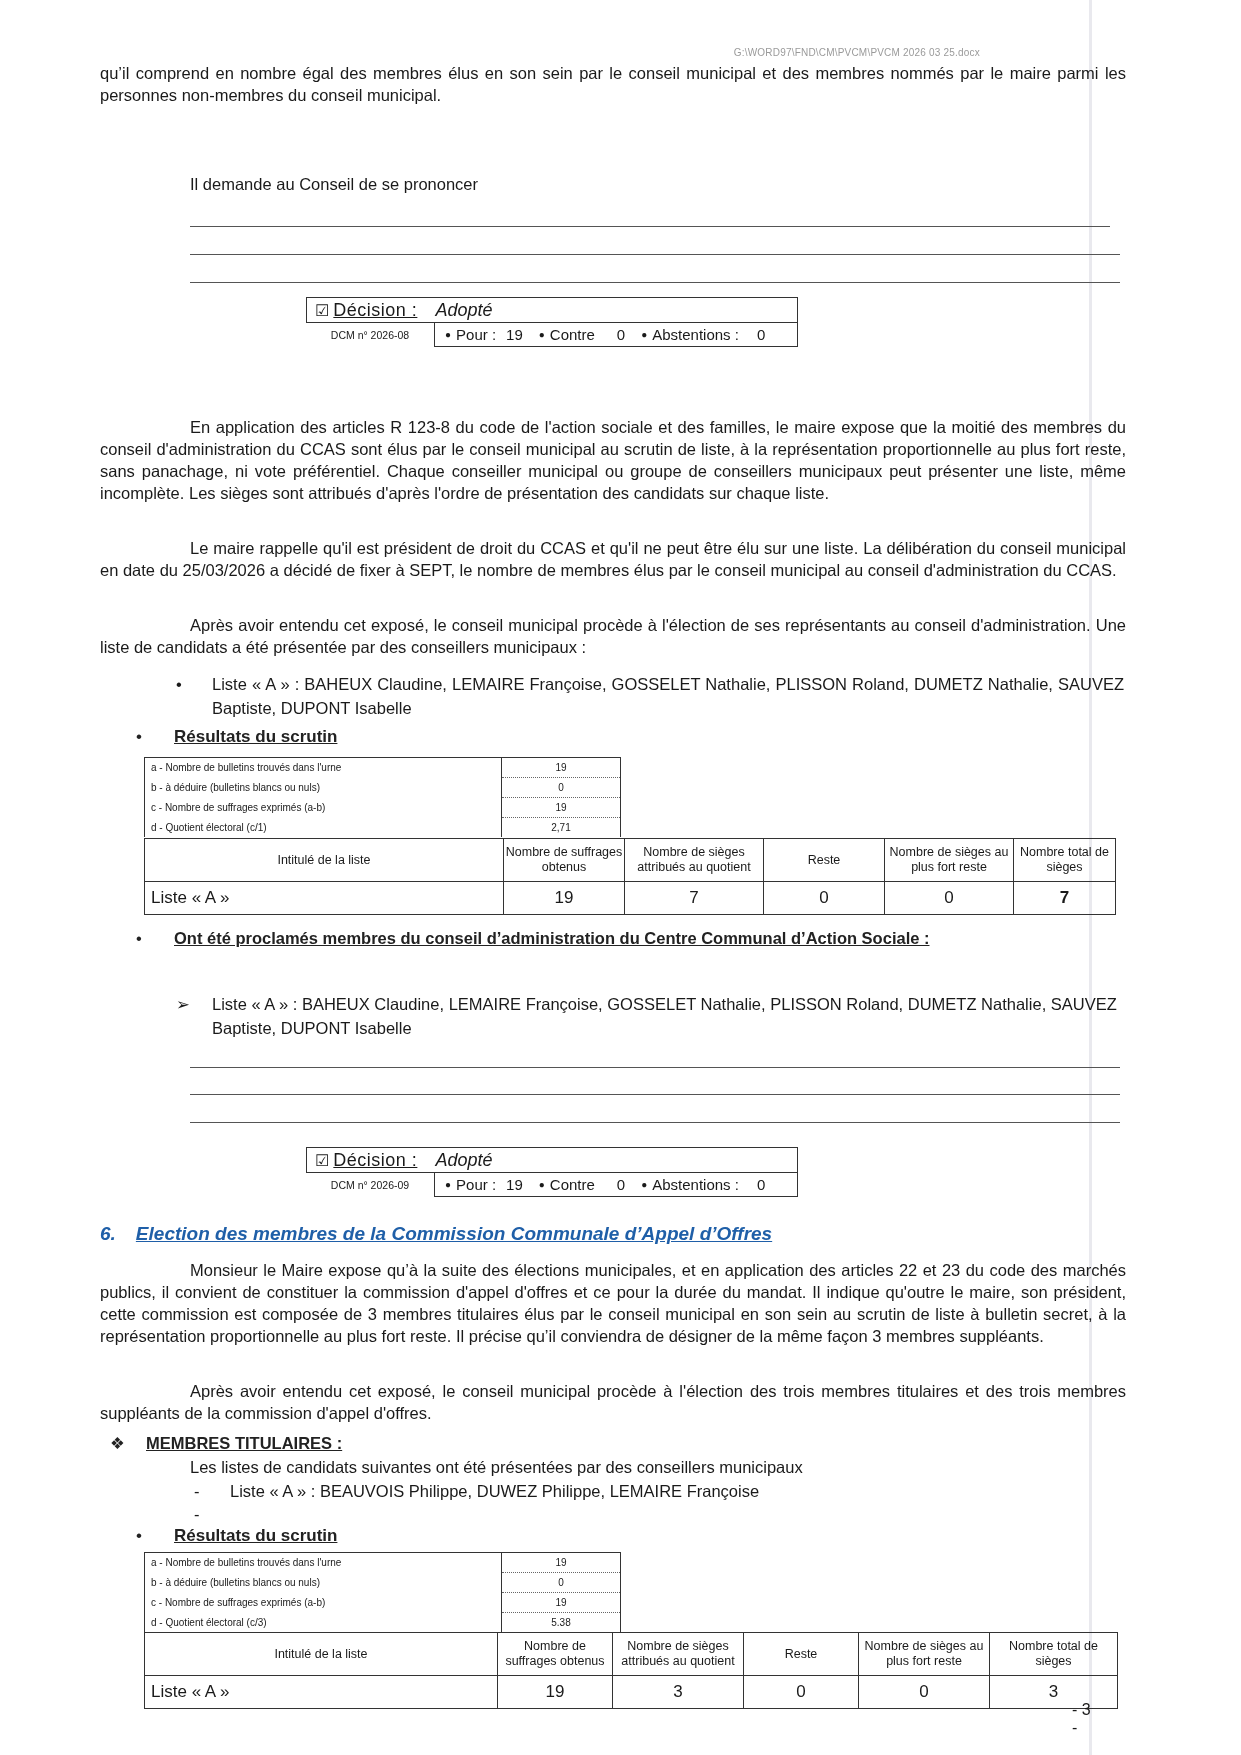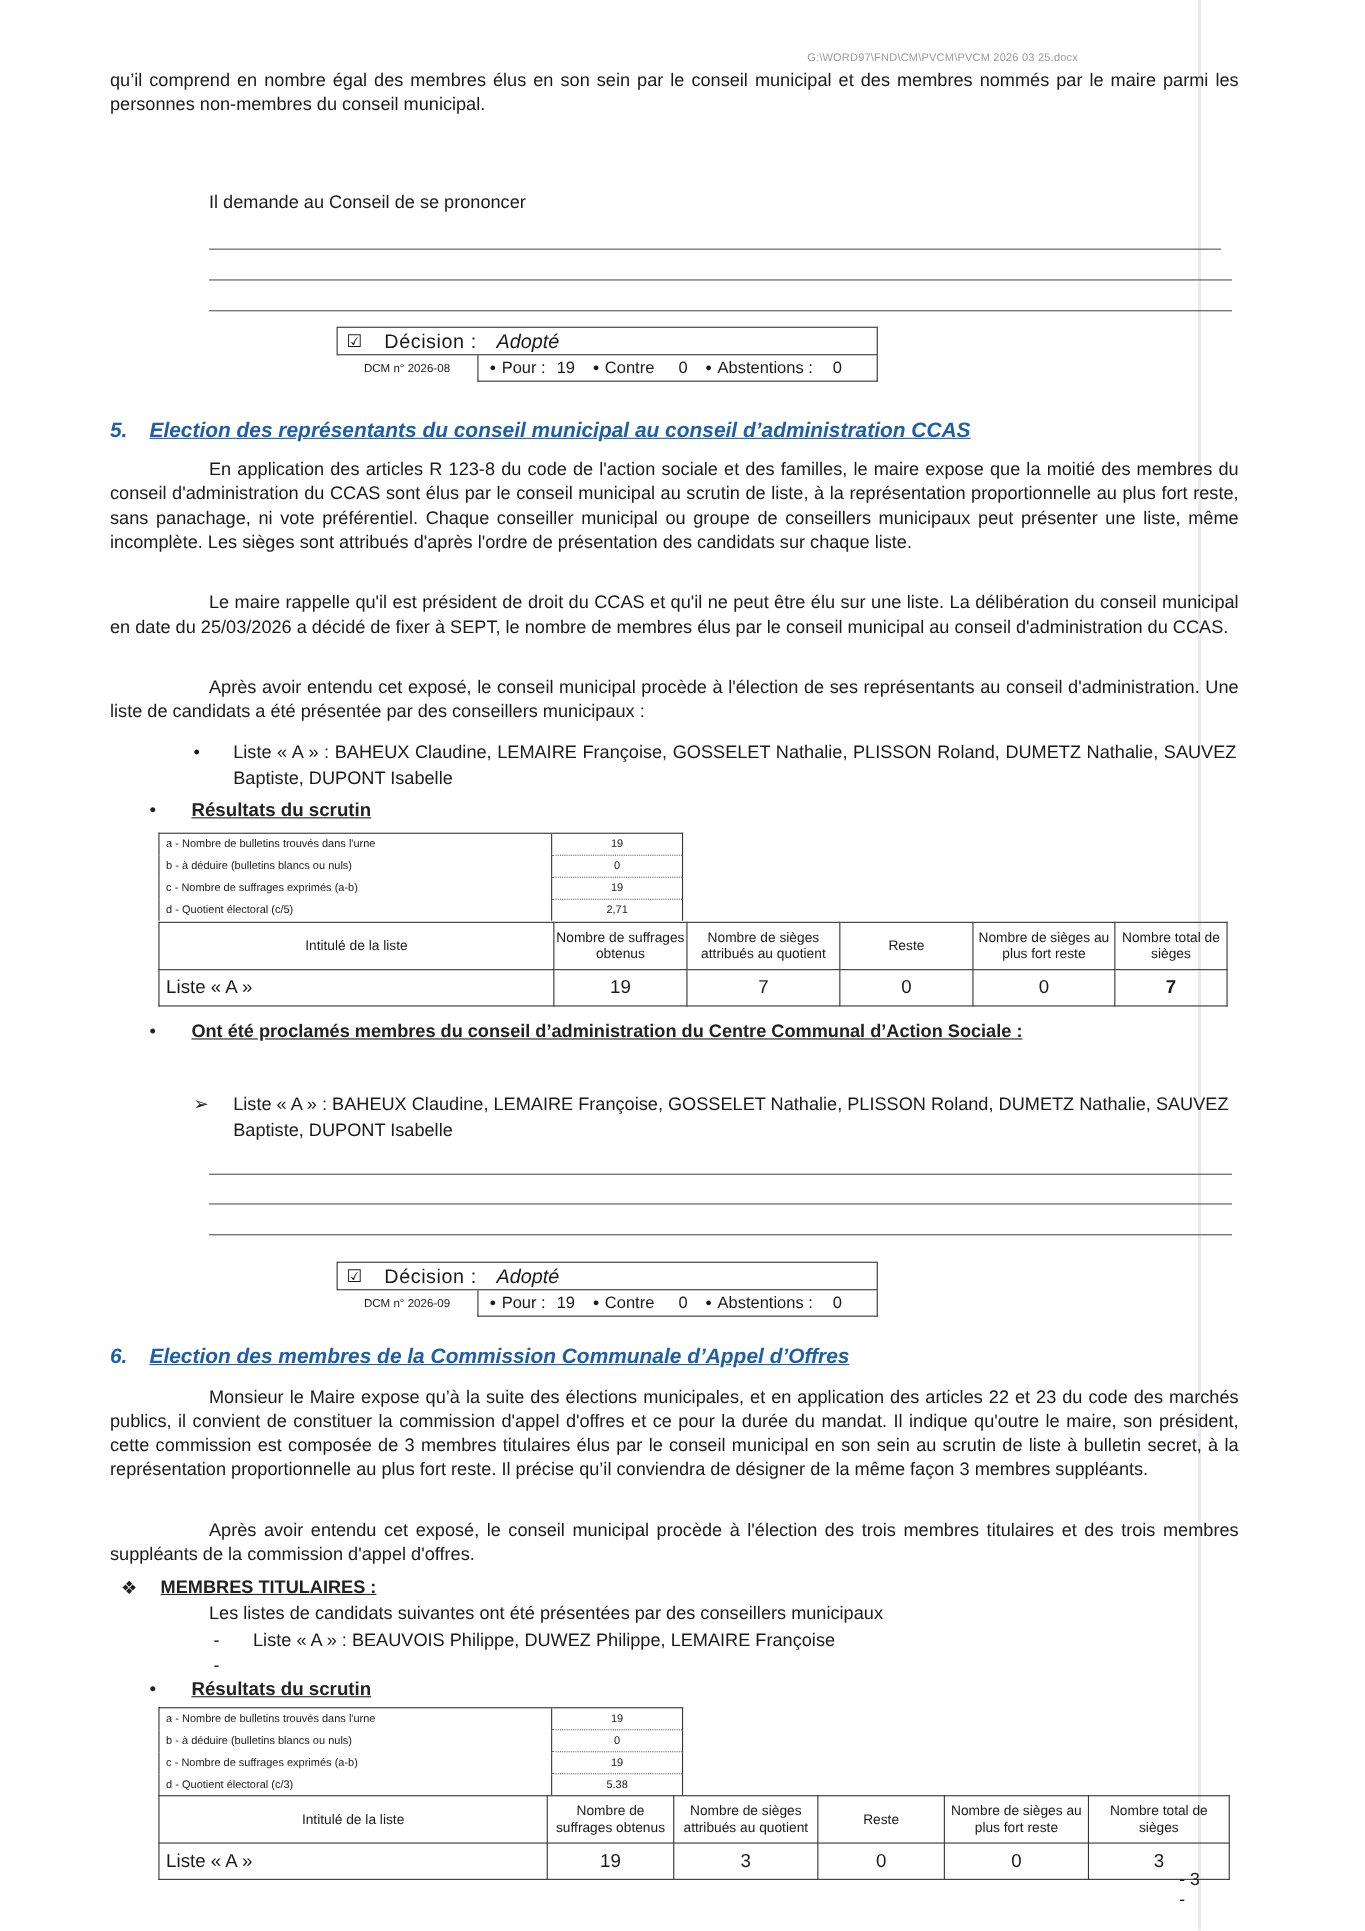--- a/index.html
+++ b/index.html
@@ -8,21 +8,21 @@
   .page { position: absolute; left: 0; top: 0; width: 1092px; height: 1755px; }
   .right-edge { position: absolute; right: 0; top: 0; width: 3px; height: 1755px; background: #e9e9ee; }
   .filepath { position: absolute; top: 47px; right: 112px; font-size: 10px; color: #9a9a9a; letter-spacing: 0.2px; }
   .p { position: absolute; left: 100px; width: 1026px; font-size: 16.5px; line-height: 22px; text-align: justify; }
   .indent { text-indent: 90px; }
   .p.plain { left: 190px; width: auto; }
   .line { position: absolute; left: 190px; height: 0; border-top: 1.5px solid #555; }
   .decision { position: absolute; left: 306px; width: 492px; }
   .dec-top { border: 1.2px solid #333; height: 24px; display: flex; align-items: center; font-size: 18px; }
   .dec-top .check { margin-left: 8px; font-size: 16px; }
-  .dec-top .lbl { margin-left: 20px; letter-spacing: 0.5px; }
+  .dec-top .lbl { margin-left: 4px; text-decoration: underline; letter-spacing: 0.5px; }
   .dec-top .val { margin-left: 18px; font-style: italic; }
   .dec-bottom { display: flex; height: 24px; }
   .dec-bottom .dcm { width: 128px; font-size: 10.5px; display: flex; align-items: center; justify-content: center; }
   .dec-bottom .votes { flex: 1; border-left: 1.2px solid #333; border-right: 1.2px solid #333; border-bottom: 1.2px solid #333;
                        display: flex; align-items: center; font-size: 15px; padding-left: 10px; }
   .votes .b { font-size: 10px; margin-right: 5px; }
   .votes .n { margin-left: 10px; margin-right: 16px; }
   .votes .n.last { margin-right: 0; margin-left: 18px; }
   .heading { position: absolute; left: 100px; font-size: 19px; font-weight: bold; font-style: italic; color: #1f5fa8; }
   .heading .num { margin-right: 20px; }
@@ -72,23 +72,20 @@
         <span class="b">●</span>
         <span>Contre</span>
         <span class="n" style="margin-left:22px;">0</span>
         <span class="b">●</span>
         <span>Abstentions :</span>
         <span class="n last">0</span>
       </div>
     </div>
   </div>
 
-  <div class="heading" style="top:381px;">
-    <span class="num">5.</span><span class="txt">Election des représentants du conseil municipal au conseil d’administration CCAS</span>
-  </div>
   <div class="p indent" style="top:416px;">En application des articles R 123-8 du code de l'action sociale et des familles, le maire expose que la moitié des membres du conseil d'administration du CCAS sont élus par le conseil municipal au scrutin de liste, à la représentation proportionnelle au plus fort reste, sans panachage, ni vote préférentiel. Chaque conseiller municipal ou groupe de conseillers municipaux peut présenter une liste, même incomplète. Les sièges sont attribués d'après l'ordre de présentation des candidats sur chaque liste.</div>
   <div class="p indent" style="top:537px;">Le maire rappelle qu'il est président de droit du CCAS et qu'il ne peut être élu sur une liste. La délibération du conseil municipal en date du 25/03/2026 a décidé de fixer à SEPT, le nombre de membres élus par le conseil municipal au conseil d'administration du CCAS.</div>
   <div class="p indent" style="top:614px;">Après avoir entendu cet exposé, le conseil municipal procède à l'élection de ses représentants au conseil d'administration. Une liste de candidats a été présentée par des conseillers municipaux :</div>
 
   <div class="bullet-row" style="top:672px; left:176px; width:948px;">
     <span class="mk">•</span>
     <div style="margin-left:36px; text-align:justify;">Liste « A » : BAHEUX Claudine, LEMAIRE Françoise, GOSSELET Nathalie, PLISSON Roland, DUMETZ Nathalie, SAUVEZ Baptiste, DUPONT Isabelle</div>
   </div>
 
   <div class="sub-h" style="top:727px; left:174px;">
@@ -103,21 +100,21 @@
         </tr>
     <tr>
           <td class="t-lbl">b - à déduire (bulletins blancs ou nuls)</td>
           <td class="t-val">0</td>
         </tr>
     <tr>
           <td class="t-lbl">c - Nombre de suffrages exprimés (a-b)</td>
           <td class="t-val">19</td>
         </tr>
     <tr>
-          <td class="t-lbl">d - Quotient électoral (c/5)</td>
+          <td class="t-lbl">d - Quotient électoral (c/1)</td>
           <td class="t-val" style="border-bottom:none;">2,71</td>
         </tr>
   </tbody>
     </table>
 
   <table class="res2" style="top:838px; left:144px; width:972px;">
     <tbody>
         <tr class="hd">
       <td style="width:356px;">Intitulé de la liste</td>
       <td style="width:118px;">Nombre de suffrages obtenus</td>

